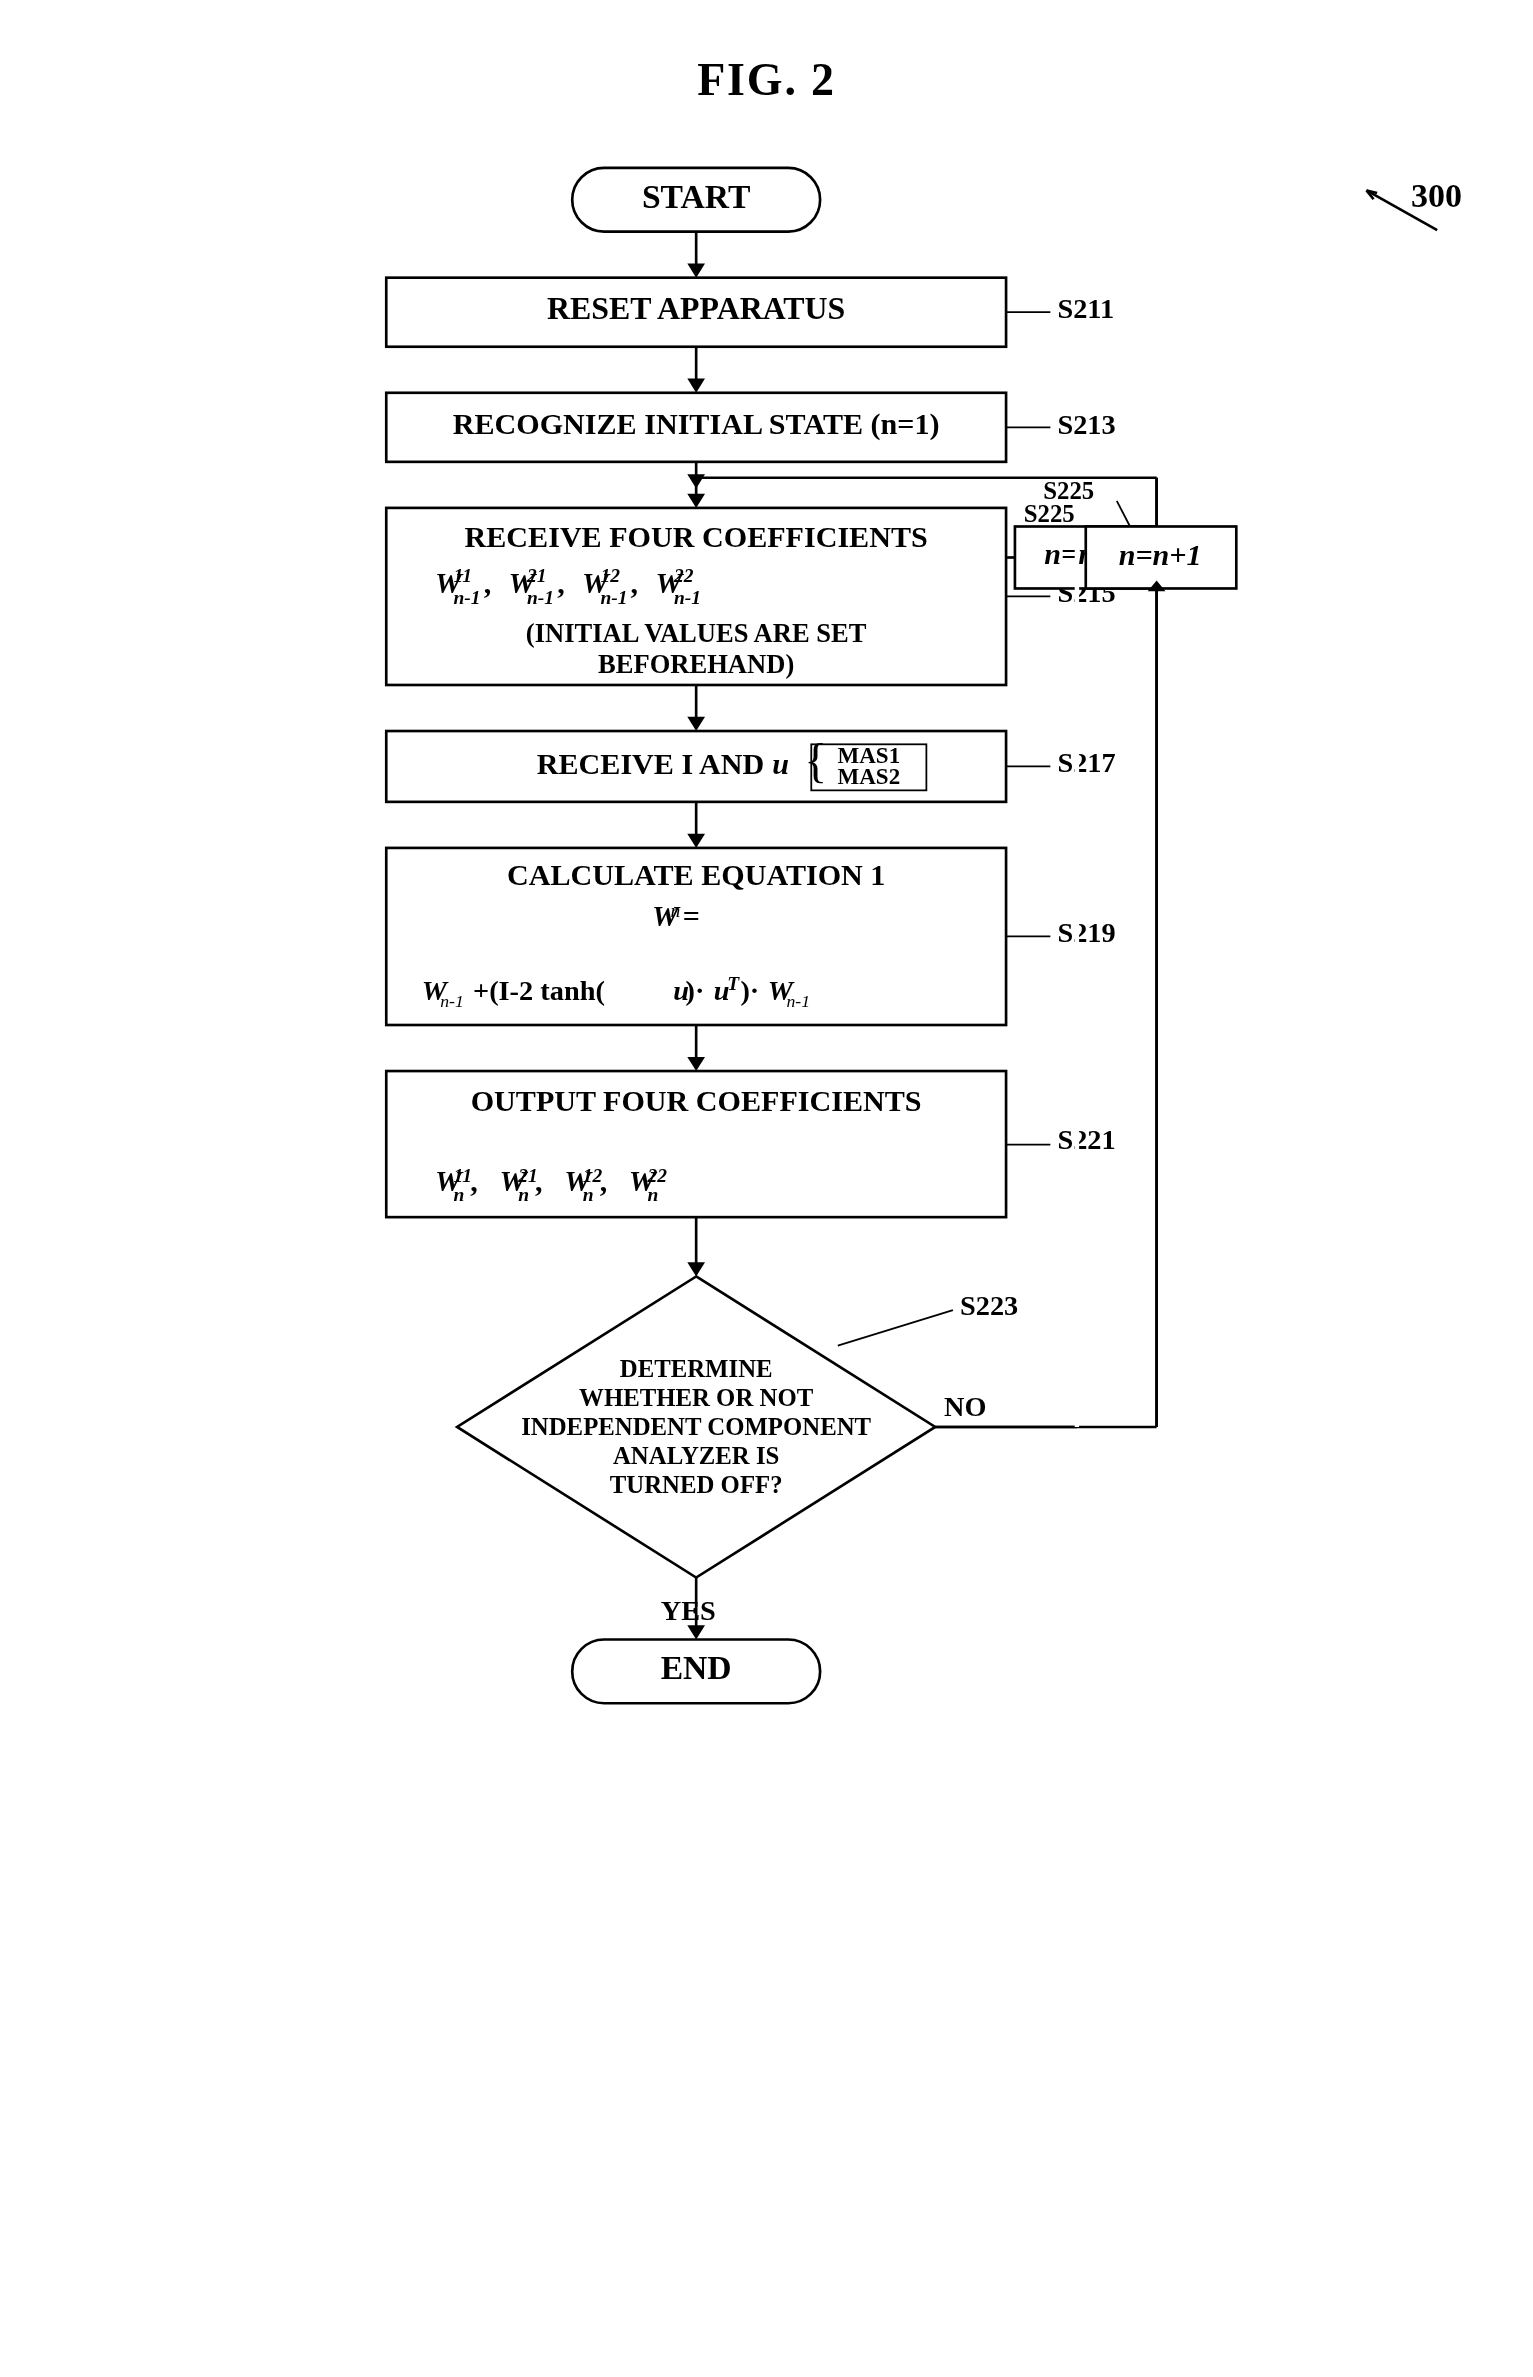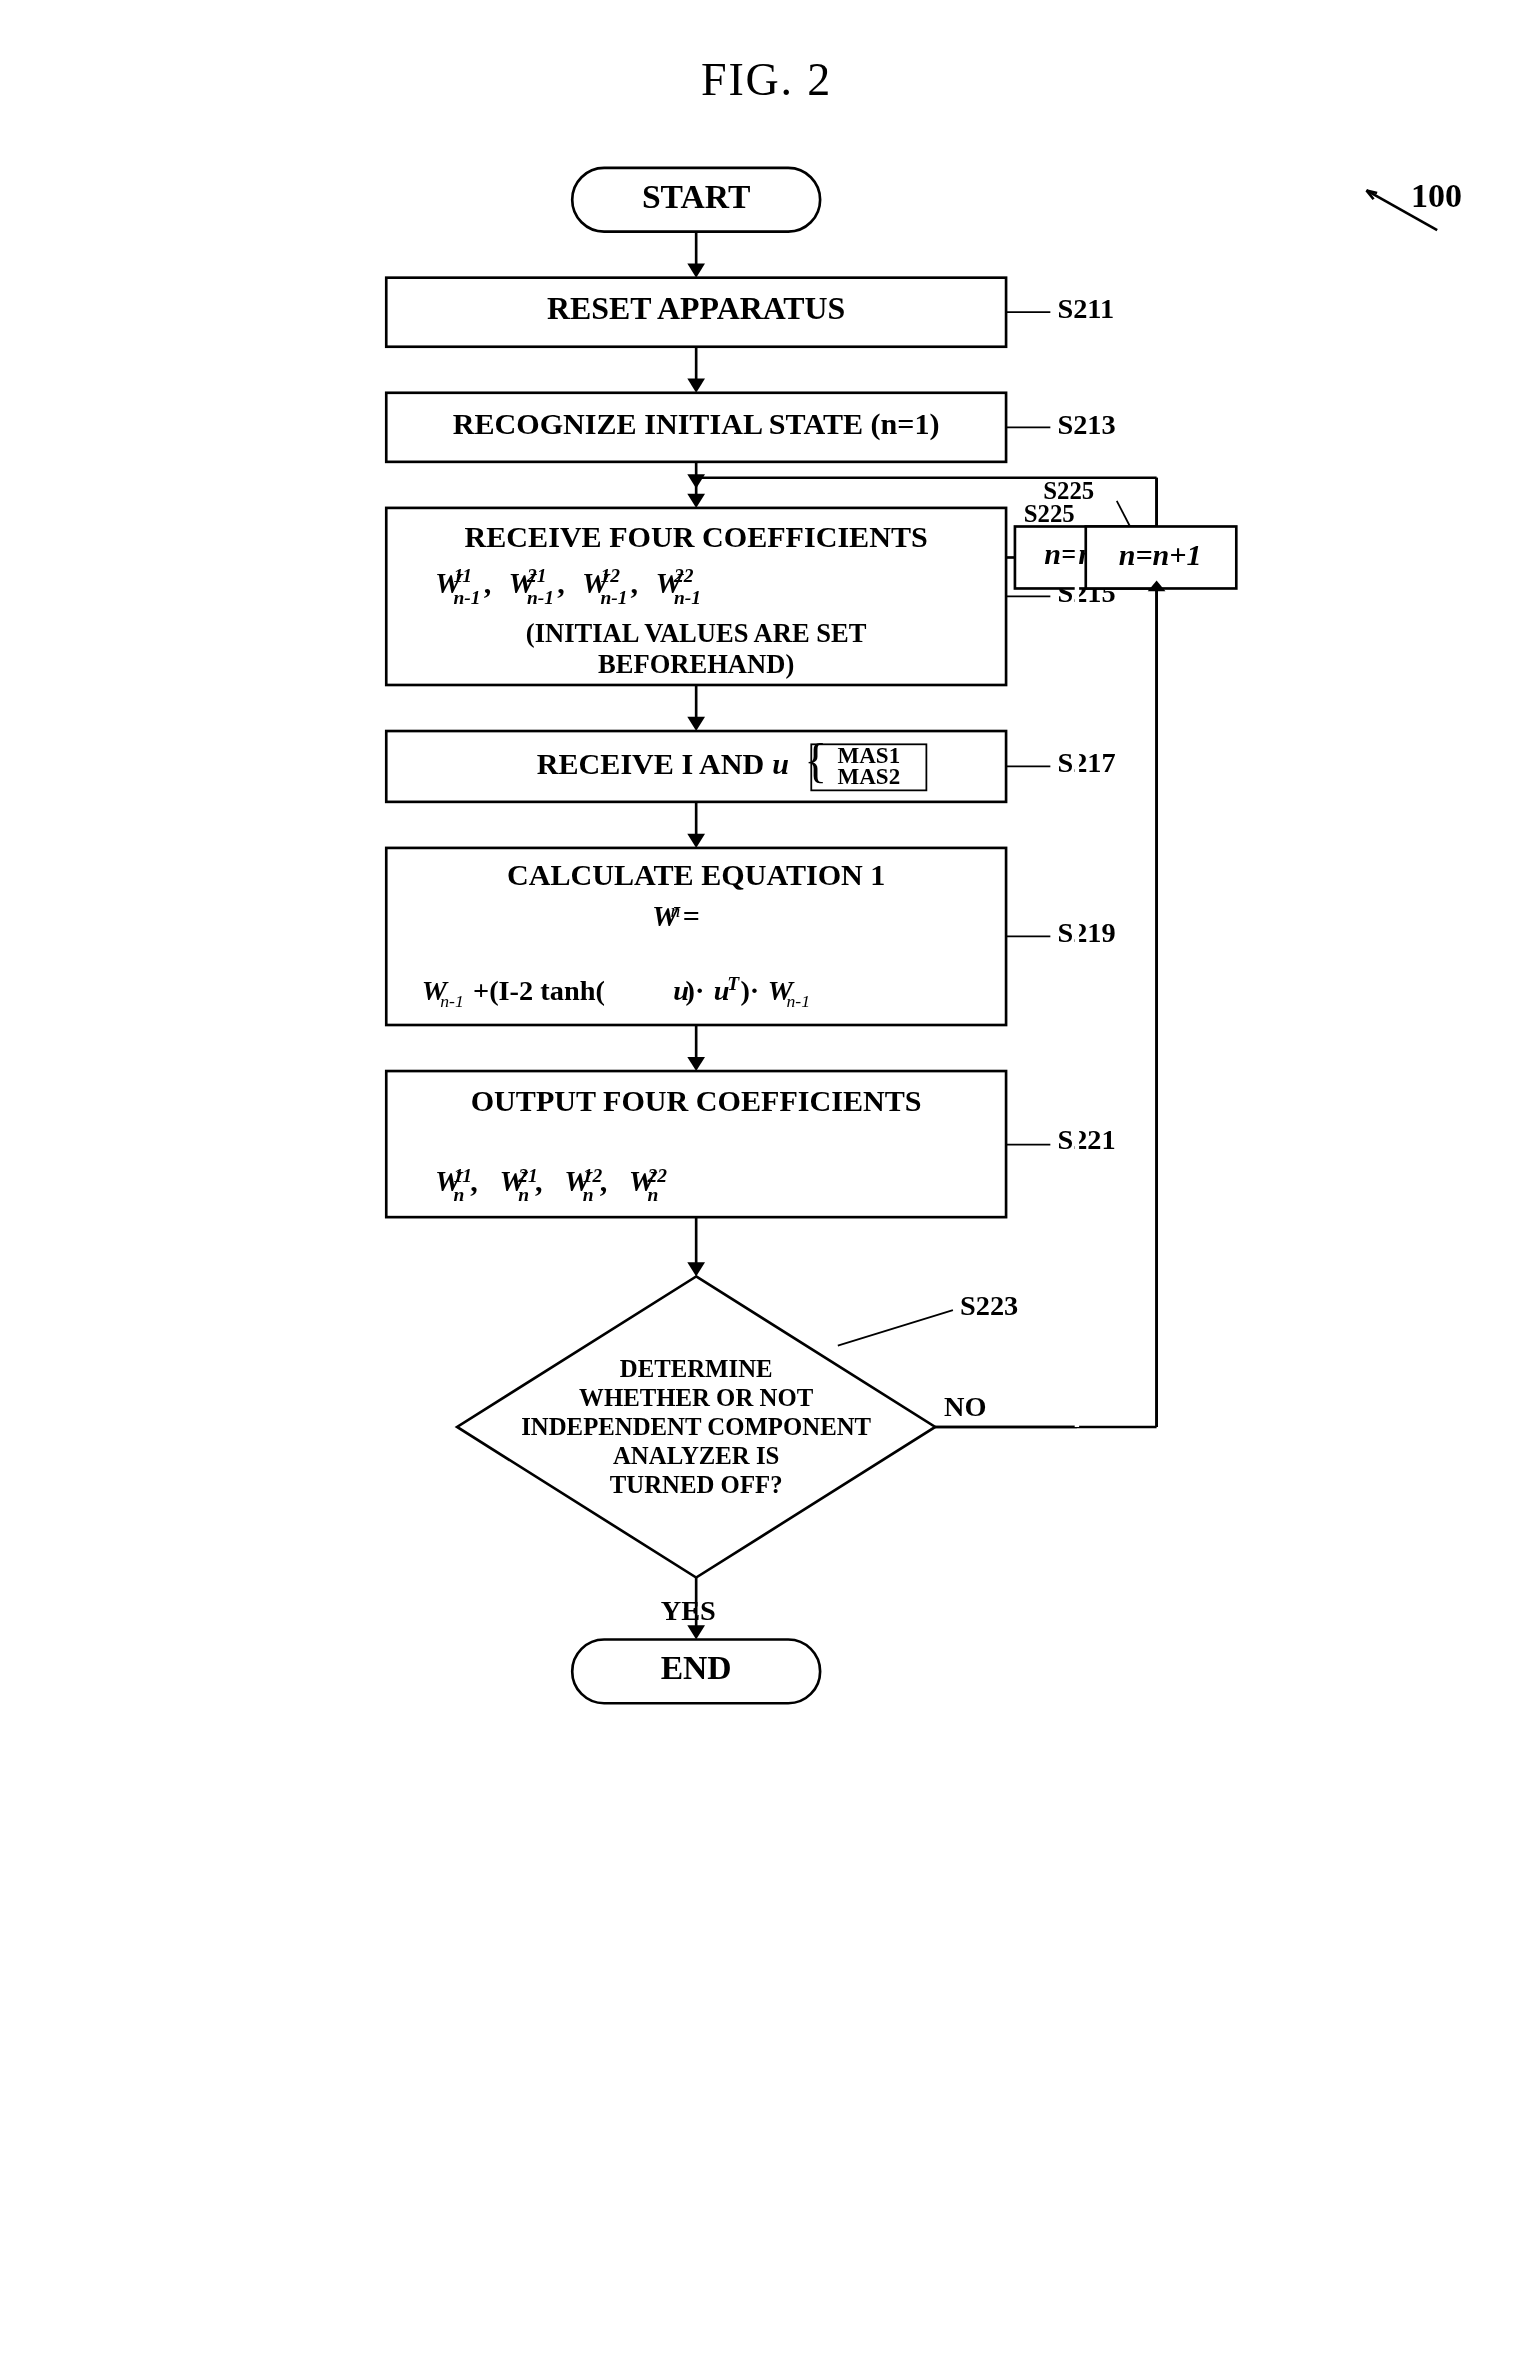--- a/index.html
+++ b/index.html
@@ -15,21 +15,21 @@
     .page {
       width: 1533px;
       min-height: 2377px;
       position: relative;
       background: #fff;
     }
 
     .fig-title {
       text-align: center;
       font-size: 46px;
-      font-weight: normal;
+      font-weight: bold;
       padding-top: 53px;
       letter-spacing: 1.8px;
     }
 
     
     .ref-200 {
       position: absolute;
       font-size: 34px;
       font-weight: bold;
       top: 177px;
@@ -42,21 +42,21 @@
 <div class="page">
 
   <div class="fig-title">FIG. 2</div>
 
   <div class="ref-200">
     <svg width="106" height="53" style="position:absolute; left:-71px; top:8.9px;" viewBox="0 0 120 60">
       <line x1="110" y1="50" x2="30" y2="5" stroke="#000" stroke-width="3"></line>
       <line x1="30" y1="5" x2="38" y2="15" stroke="#000" stroke-width="3"></line>
       <line x1="30" y1="5" x2="42" y2="8" stroke="#000" stroke-width="3"></line>
     </svg>
-    <span>100</span>
+    <span>300</span>
   </div>
 
   <svg width="974" height="2170" style="display:block; margin: 35px auto 0 auto;" viewBox="0 0 1100 2450">
 
     <rect x="330" y="30" width="280" height="72" rx="36" ry="36" fill="white" stroke="black" stroke-width="3"></rect>
     <text x="470" y="75" text-anchor="middle" font-family="Times New Roman" font-size="38" font-weight="bold">START</text>
 
     <line x1="470" y1="102" x2="470" y2="142" stroke="black" stroke-width="3"></line>
     <polygon points="460,138 480,138 470,154" fill="black"></polygon>
 

